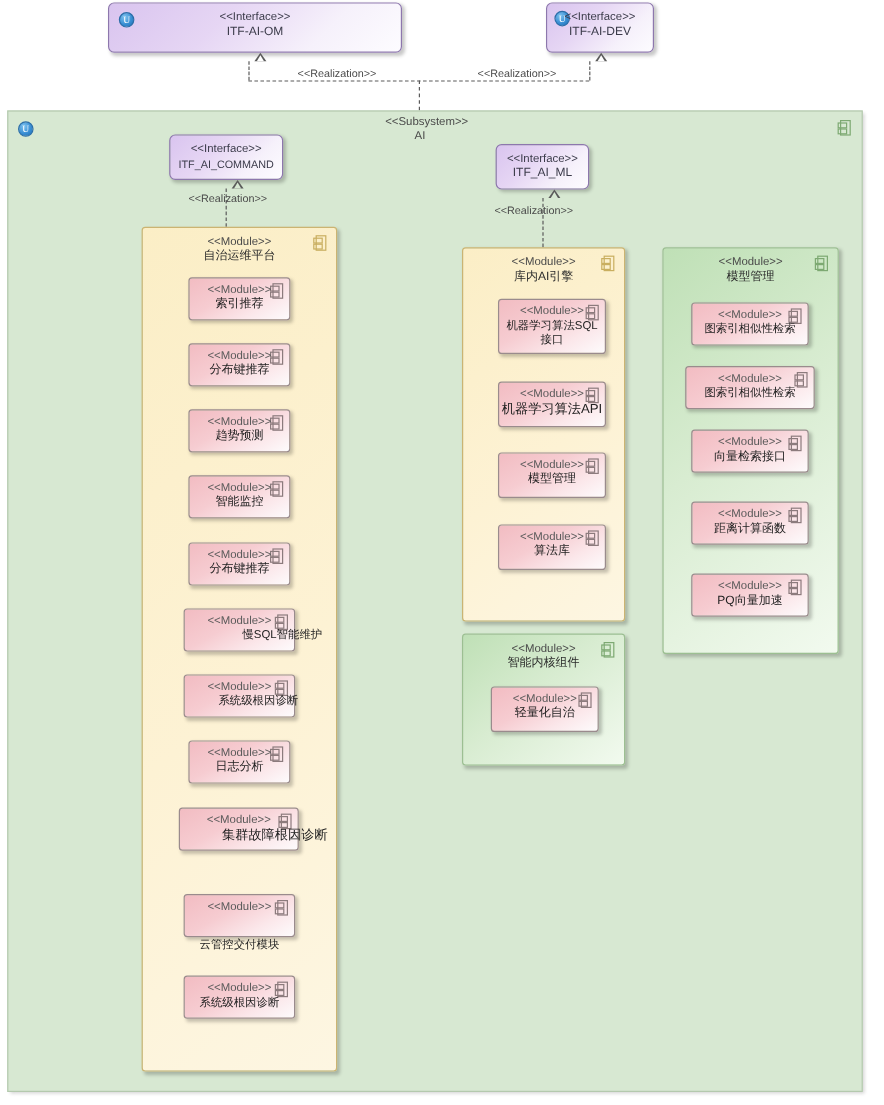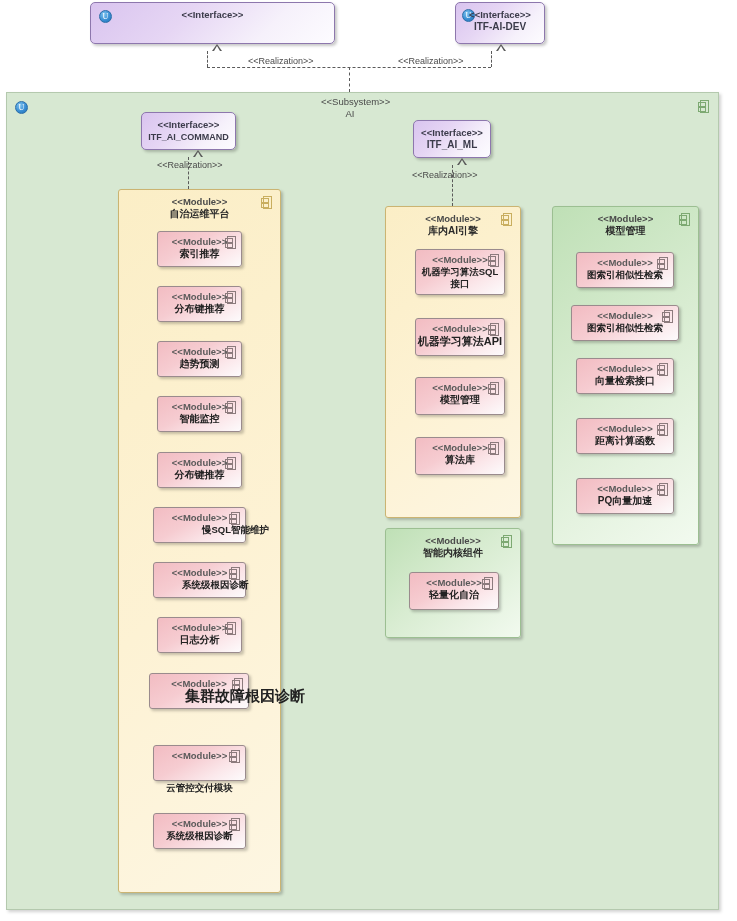--- a/index.html
+++ b/index.html
@@ -73,21 +73,20 @@
     background:linear-gradient(150deg,#f2bcc2 0%,#f6ccd1 40%,#fbe7ea 72%,#fdfbfc 100%);
     border:1px solid #9a8b8d;
   }
   .mod-pink .stereo{color:#5a5a5a;}
   .mod-pink .nm{color:#222;}
 
   .node-txt{
     position:absolute;
     left:0;right:0;
     top:6px;
-    font-weight:bold;
   }
   .node-txt.two{top:4px;}
 
   
   .compicon{
     position:absolute;
     width:11px;height:13px;
     box-sizing:border-box;
   }
   .compicon .body{
@@ -161,20 +160,21 @@
 </style>
 </head>
 <body>
 
 <div id="canvas">
 
   <div class="node iface" style="left:90px;top:2px;width:245px;height:42px;">
     <div class="ballicon" style="left:8px;top:7px;">U</div>
     <div class="node-txt">
       <span class="stereo">&lt;&lt;Interface&gt;&gt;</span>
+      <span class="nm">ITF-AI-OM</span>
     </div>
   </div>
 
   <div class="node iface" style="left:455px;top:2px;width:90px;height:42px;">
     <div class="ballicon" style="left:6px;top:6px;">U</div>
     <div class="node-txt">
       <span class="stereo">&lt;&lt;Interface&gt;&gt;</span>
       <span class="nm">ITF-AI-DEV</span>
     </div>
   </div>
@@ -329,21 +329,21 @@
   </div>
 
   <div class="node mod-pink" style="left:149px;top:673px;width:100px;height:36px;">
     <div class="compicon ic-pink" style="right:5px;top:4px;">
         <div class="body"></div>
         <div class="tab t1"></div>
         <div class="tab t2"></div>
       </div>
     <div class="node-txt two">
       <span class="stereo">&lt;&lt;Module&gt;&gt;</span>
-      <span class="nm" style="font-size:15px;margin-left:35px;">集群故障根因诊断</span>
+      <span class="nm" style="font-size:11px;margin-left:35px;">集群故障根因诊断</span>
     </div>
   </div>
 
   <div class="node mod-pink" style="left:153px;top:745px;width:93px;height:36px;">
     <div class="compicon ic-pink" style="right:5px;top:4px;">
         <div class="body"></div>
         <div class="tab t1"></div>
         <div class="tab t2"></div>
       </div>
     <div class="node-txt two">

